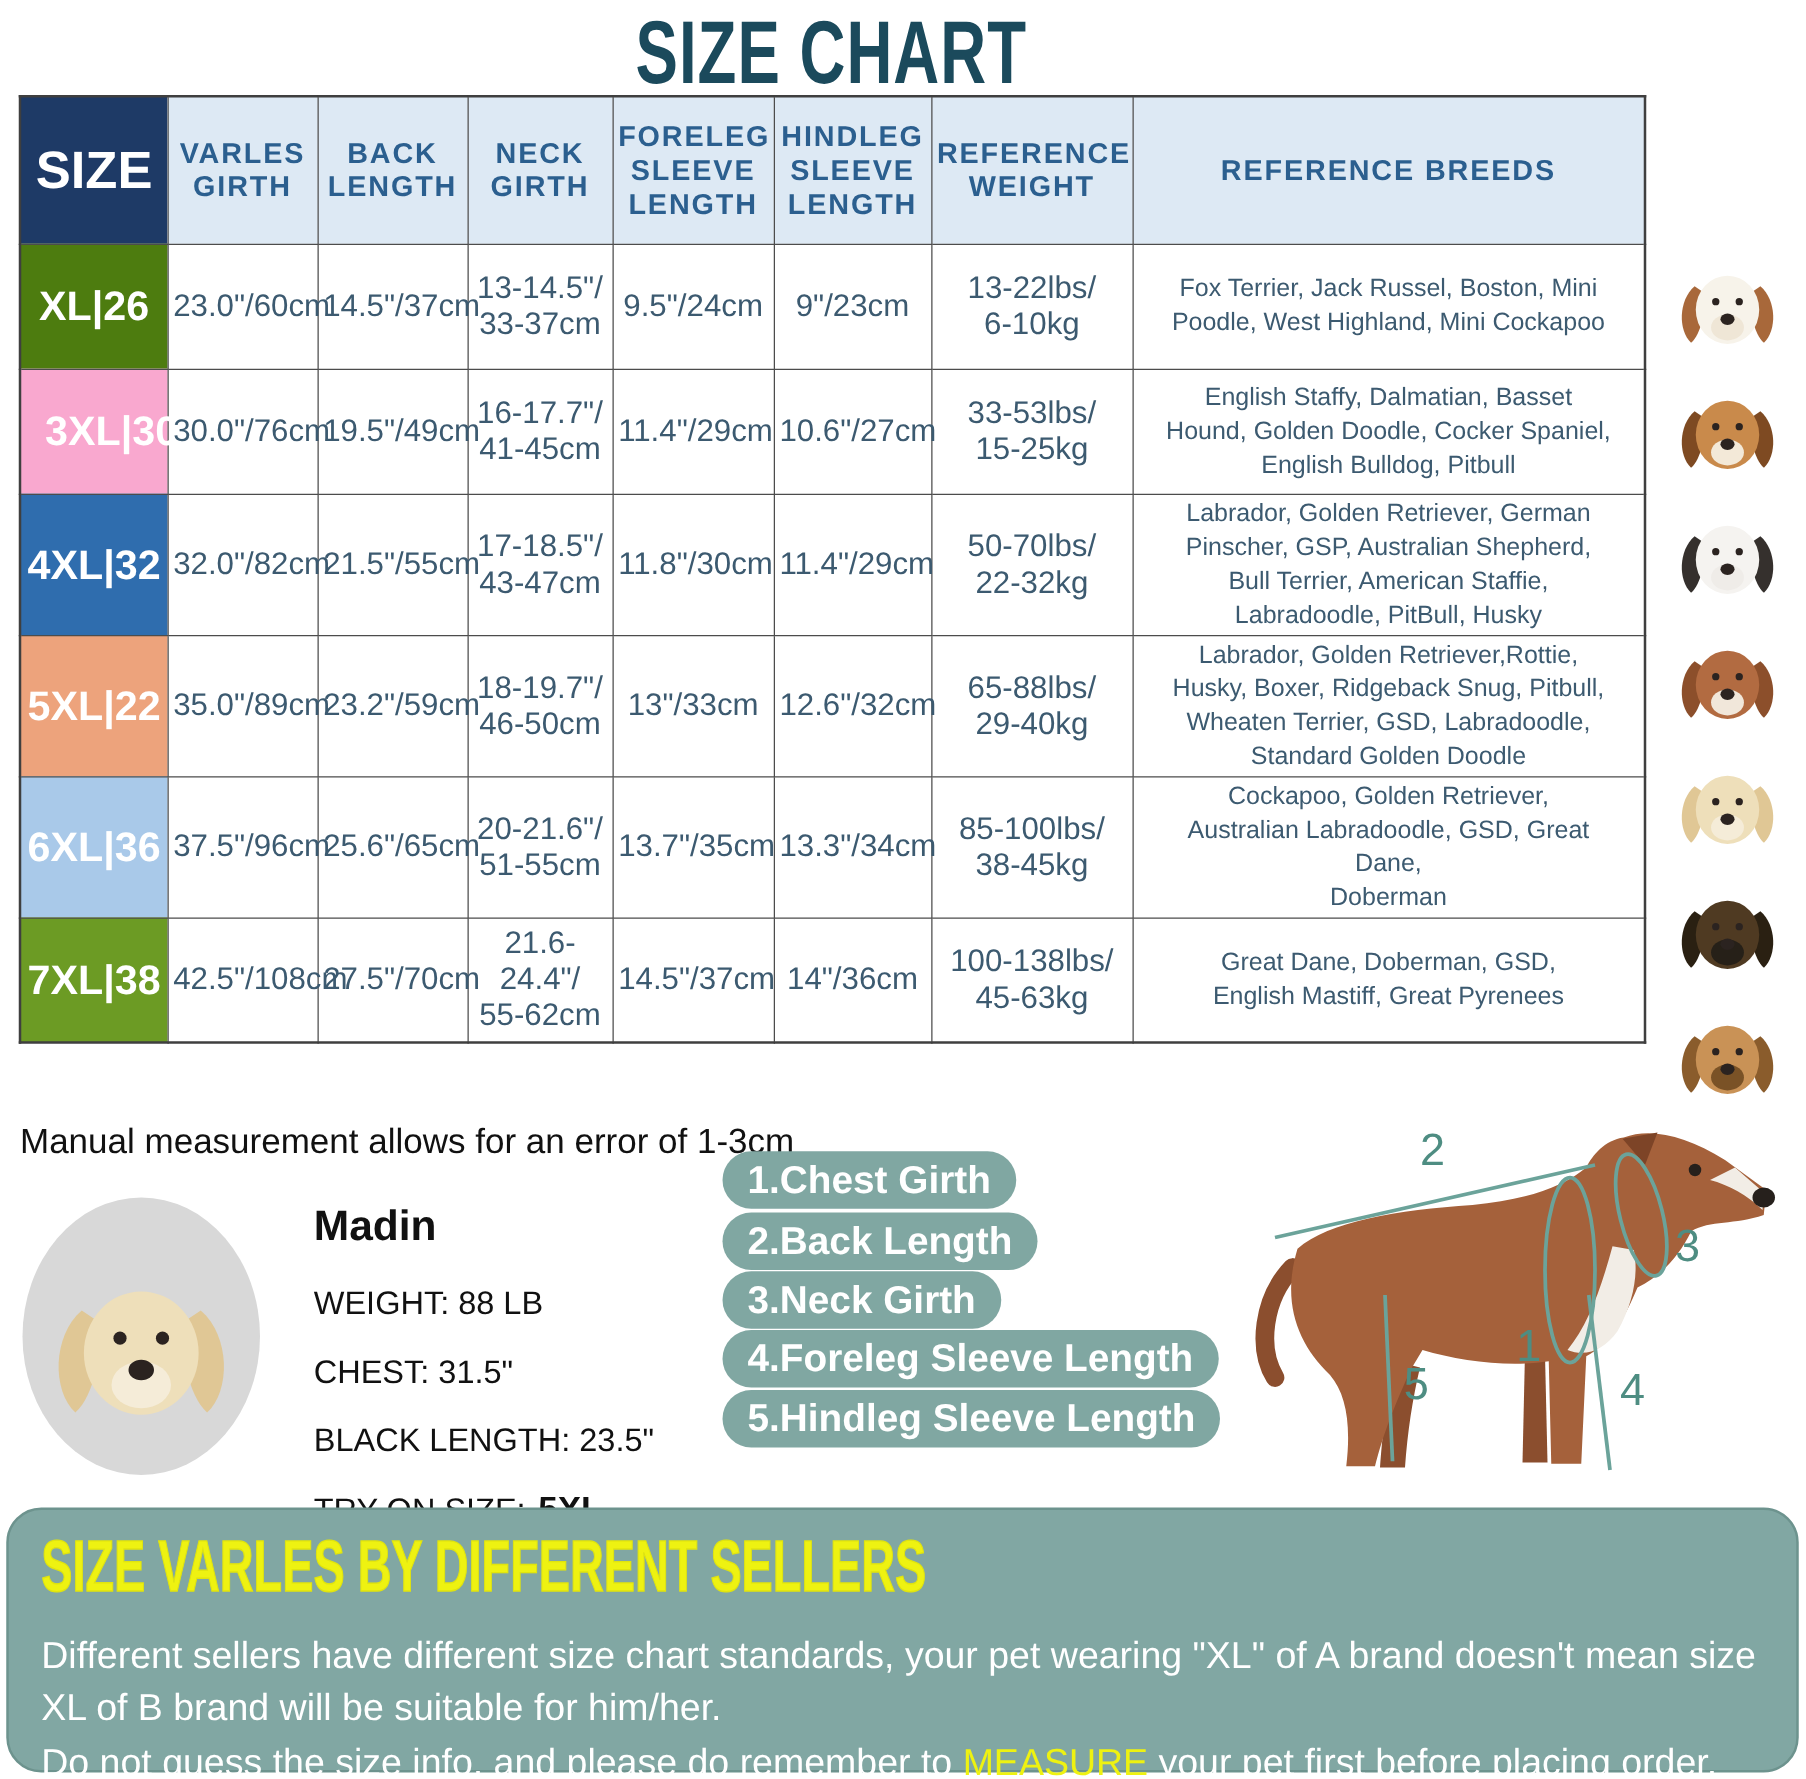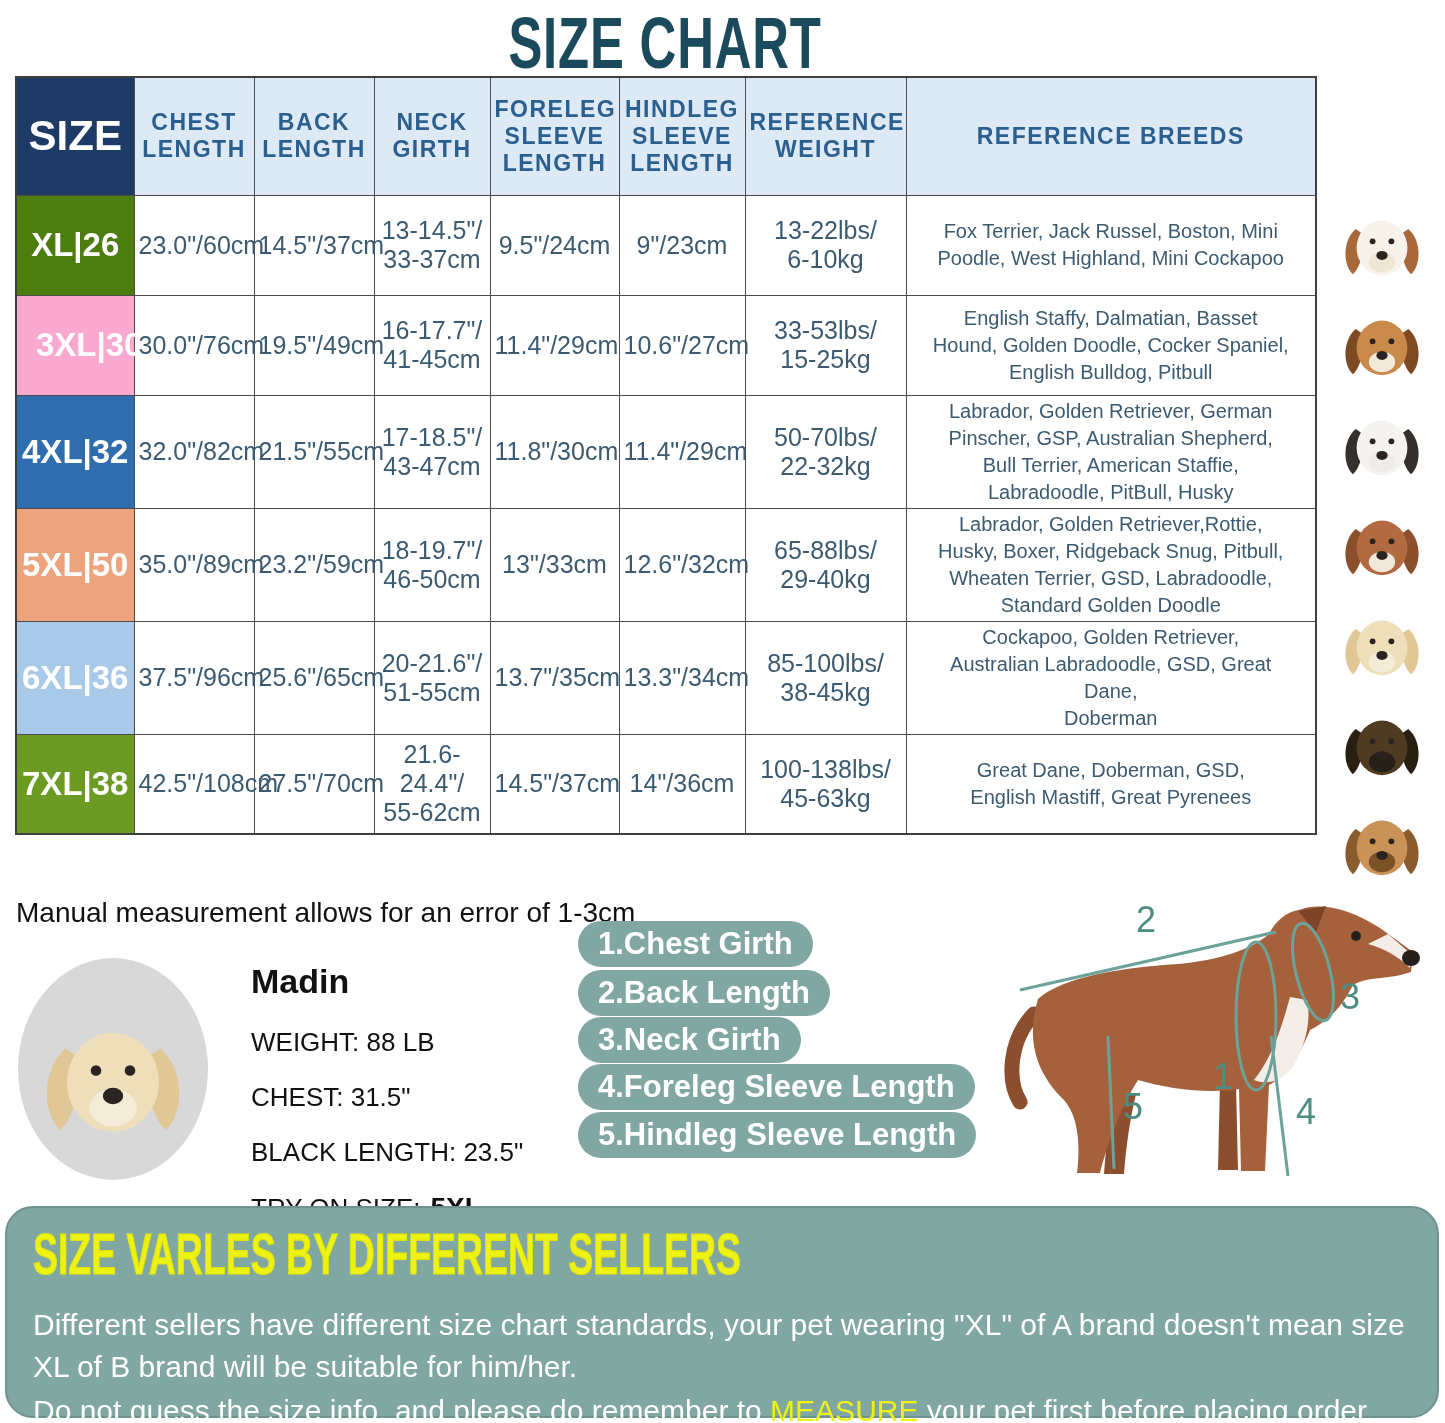--- a/index.html
+++ b/index.html
@@ -122,21 +122,21 @@
       <col class="col-back">
       <col class="col-neck">
     <col class="col-fore">
       <col class="col-hind">
       <col class="col-weight">
       <col class="col-breeds">
   </colgroup>
   <tbody>
       <tr>
     <th class="size-h">SIZE</th>
-    <th>CHEST LENGTH</th>
+    <th>VARLES GIRTH</th>
     <th>BACK LENGTH</th>
     <th>NECK GIRTH</th>
     <th>FORELEG SLEEVE LENGTH</th>
     <th>HINDLEG SLEEVE LENGTH</th>
     <th>REFERENCE WEIGHT</th>
     <th>REFERENCE BREEDS</th>
   </tr>
   <tr>
     <td class="size-cell" style="background-color: #4d7c0f;">XL|26</td>
     <td>23.0"/60cm</td>
@@ -167,21 +167,21 @@
     <td>21.5"/55cm</td>
     <td>17-18.5"/
 43-47cm</td>
     <td>11.8"/30cm</td>
     <td>11.4"/29cm</td>
     <td>50-70lbs/
 22-32kg</td>
     <td class="breeds">Labrador, Golden Retriever, German Pinscher, GSP, Australian Shepherd, Bull Terrier, American Staffie, Labradoodle, PitBull, Husky</td>
   </tr>
   <tr>
-    <td class="size-cell" style="background-color: rgb(237, 163, 124);">5XL|50</td>
+    <td class="size-cell" style="background-color: rgb(237, 163, 124);">5XL|22</td>
     <td>35.0"/89cm</td>
     <td>23.2"/59cm</td>
     <td>18-19.7"/
 46-50cm</td>
     <td>13"/33cm</td>
     <td>12.6"/32cm</td>
     <td>65-88lbs/
 29-40kg</td>
     <td class="breeds">Labrador, Golden Retriever,Rottie, Husky, Boxer, Ridgeback Snug, Pitbull, Wheaten Terrier, GSD, Labradoodle,  Standard Golden Doodle</td>
   </tr>

